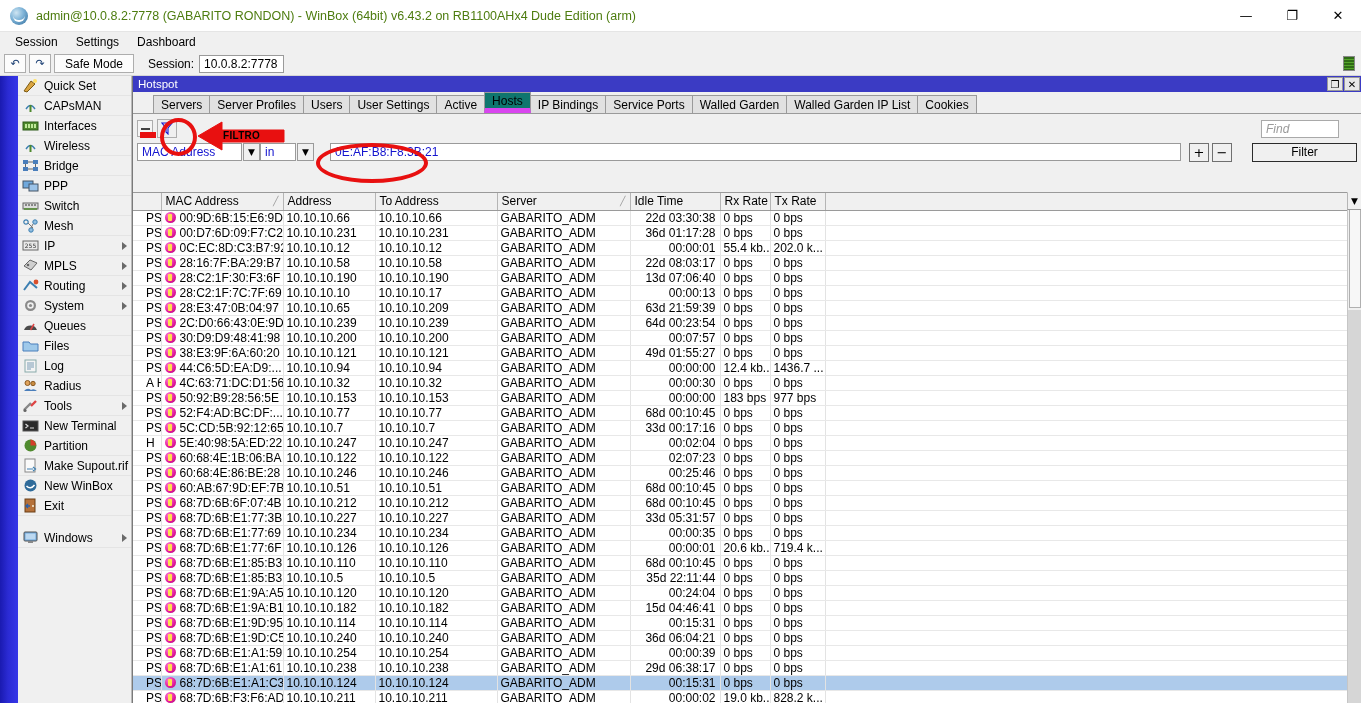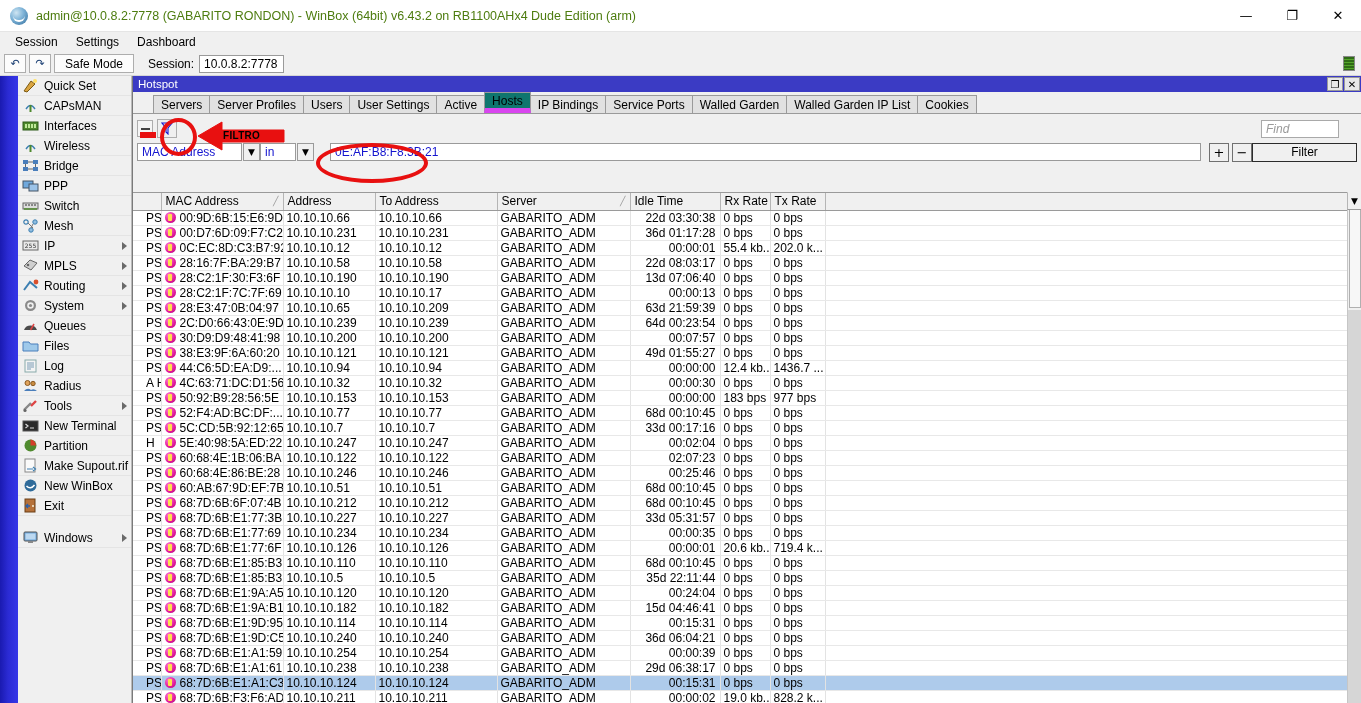--- a/index.html
+++ b/index.html
@@ -147,21 +147,21 @@
   #crit-name{ width:105px; }
   #crit-op{ width:36px; margin-left:0; }
   #crit-val{ flex:1; margin-left:16px; margin-right:5px; }
   .pm-btn {
     width:20px;height:19px;border:1px solid #707070;background:#f0f0f0;
     display:flex;align-items:center;justify-content:center;
     font-size:13px;font-family:"DejaVu Sans",sans-serif;margin-left:3px;
   }
   #filter-btn {
     width:105px;height:19px;border:1px solid #2b2b2b;background:#f0f0f0;
-    display:flex;align-items:center;justify-content:center;font-size:12px;margin-left:0;
+    display:flex;align-items:center;justify-content:center;font-size:12px;margin-left:20px;
   }
 
   
   #tablewrap { position:absolute; left:0; right:0; top:116px; bottom:0; background:#fff;
                border-top:1px solid #9a9a9a; overflow:hidden; }
   table { border-collapse:collapse; width:100%; table-layout:fixed; }
   thead th {
     height:17px; background:#f0f0f0; border-right:1px solid #b5b5b5;
     border-bottom:1px solid #9a9a9a; font-weight:normal; font-size:12px;
     text-align:left; padding:0 4px; position:relative; white-space:nowrap;

